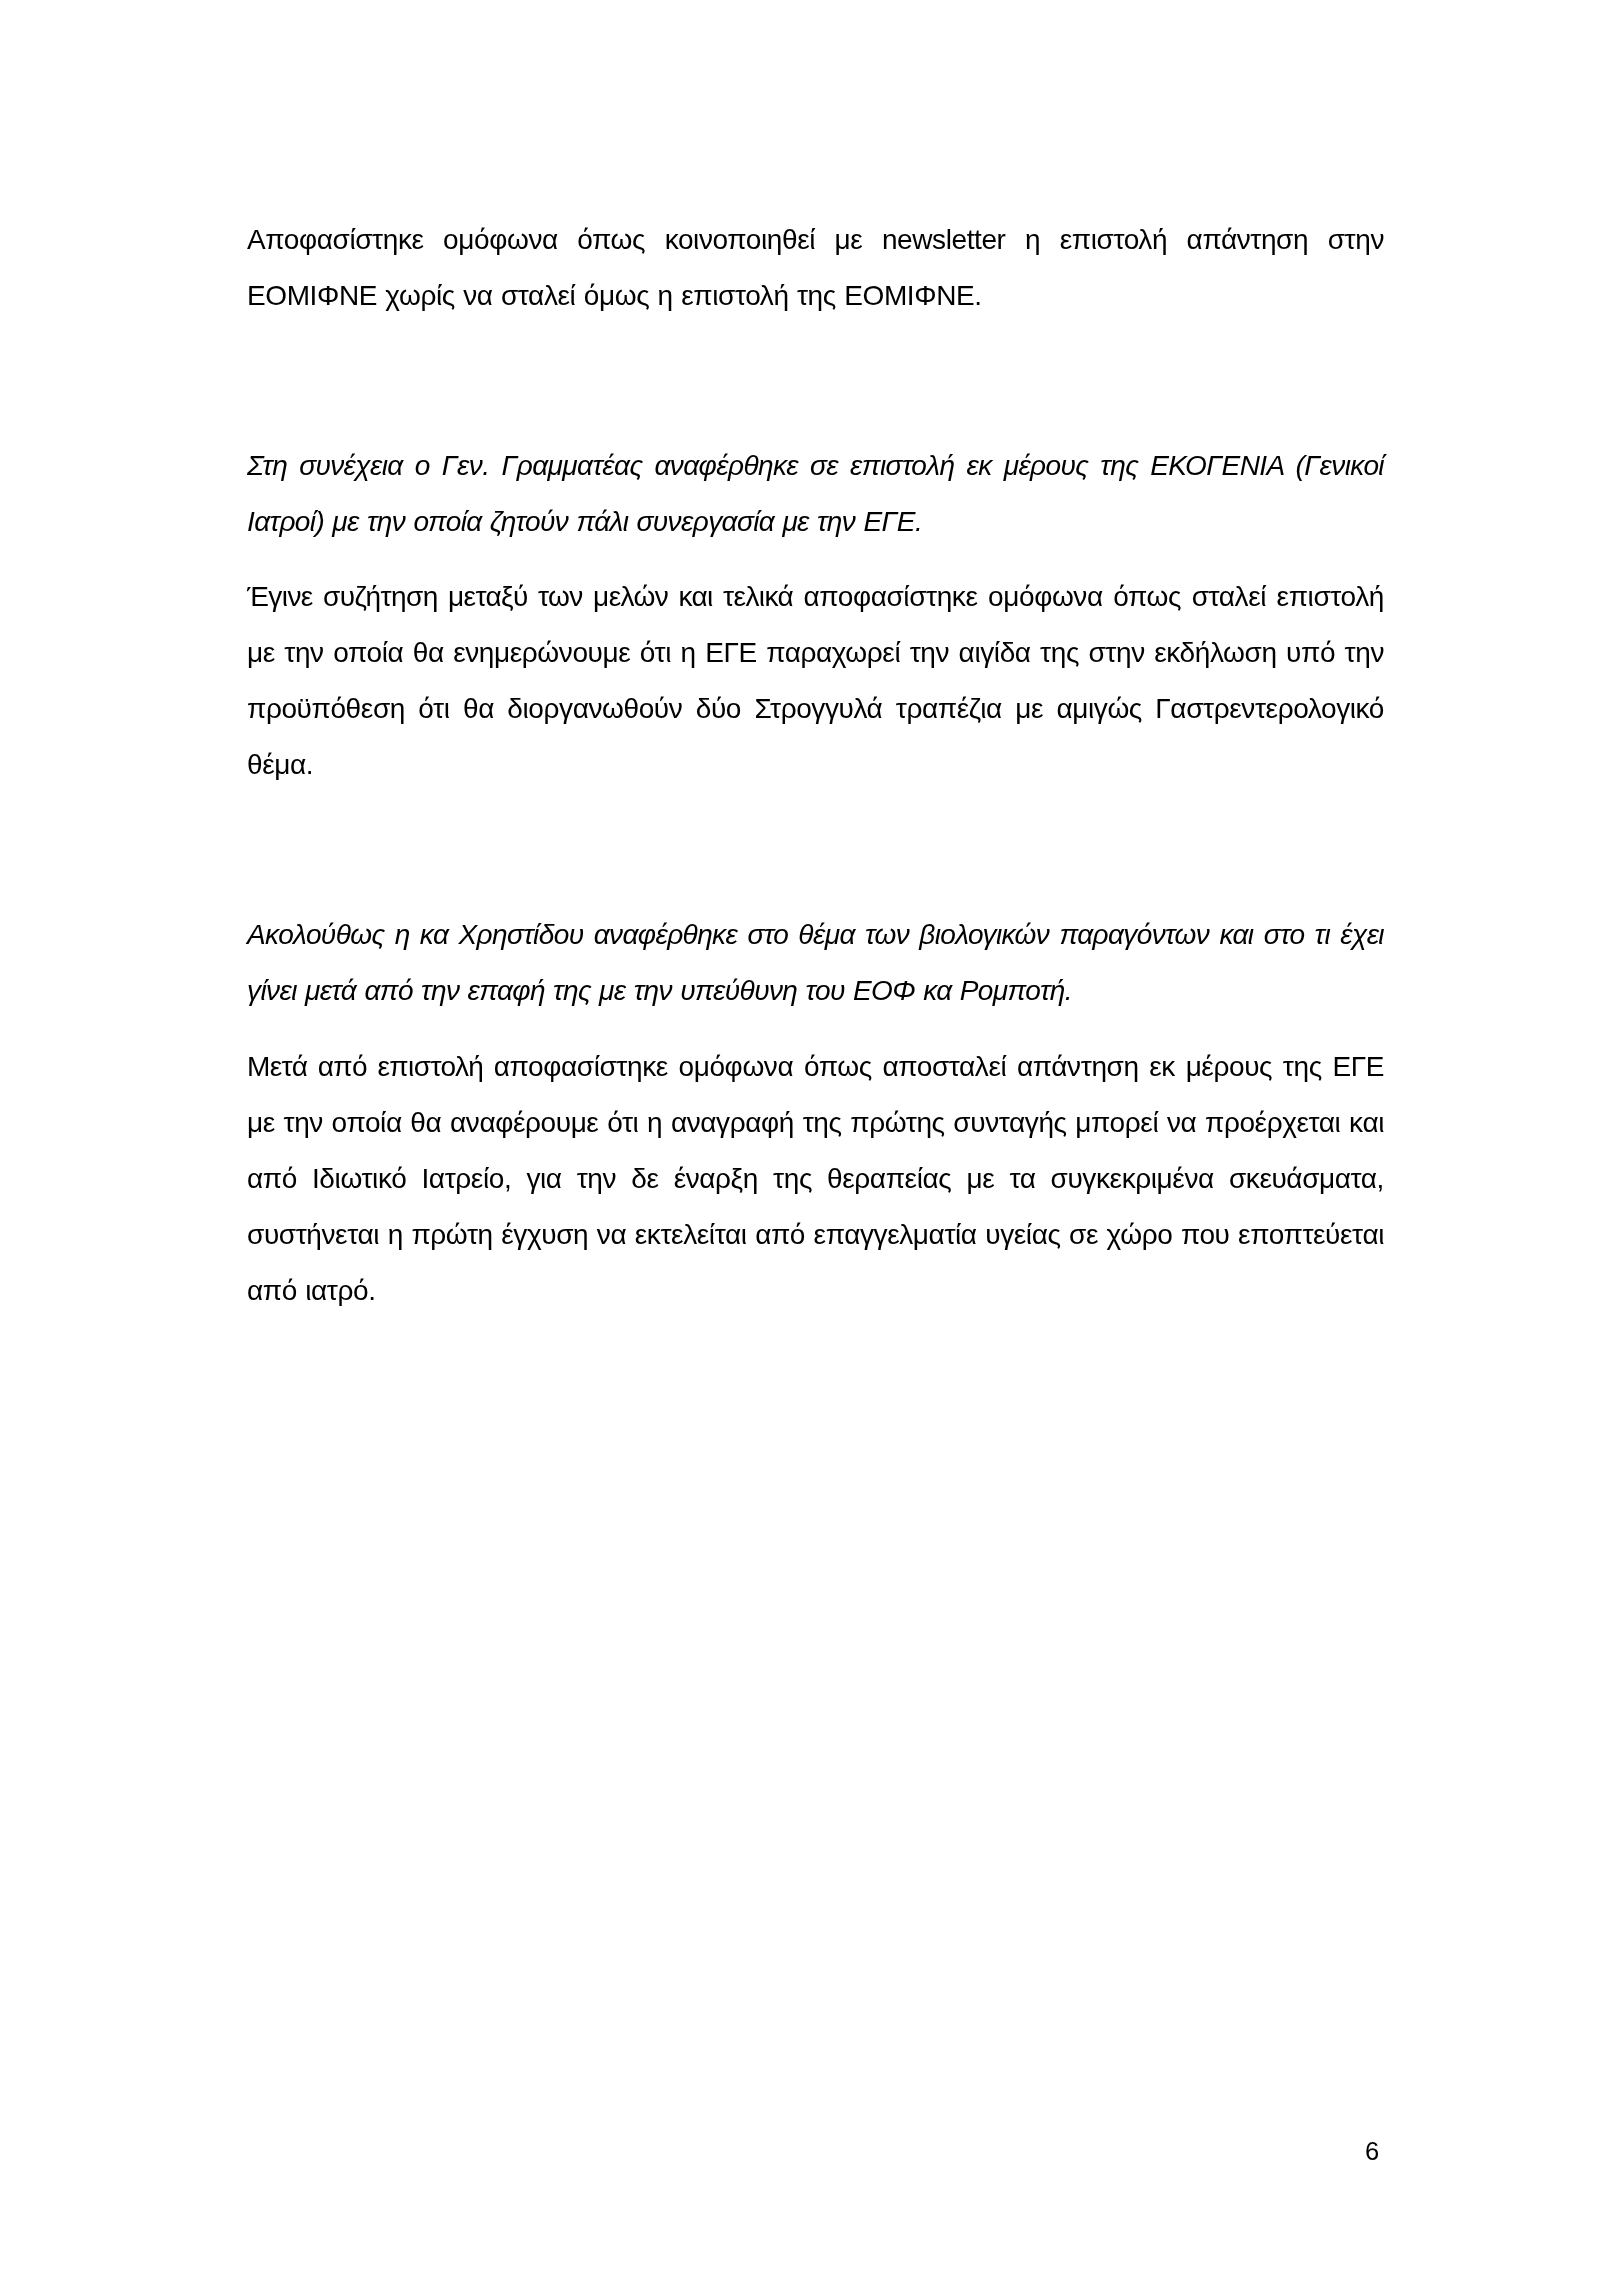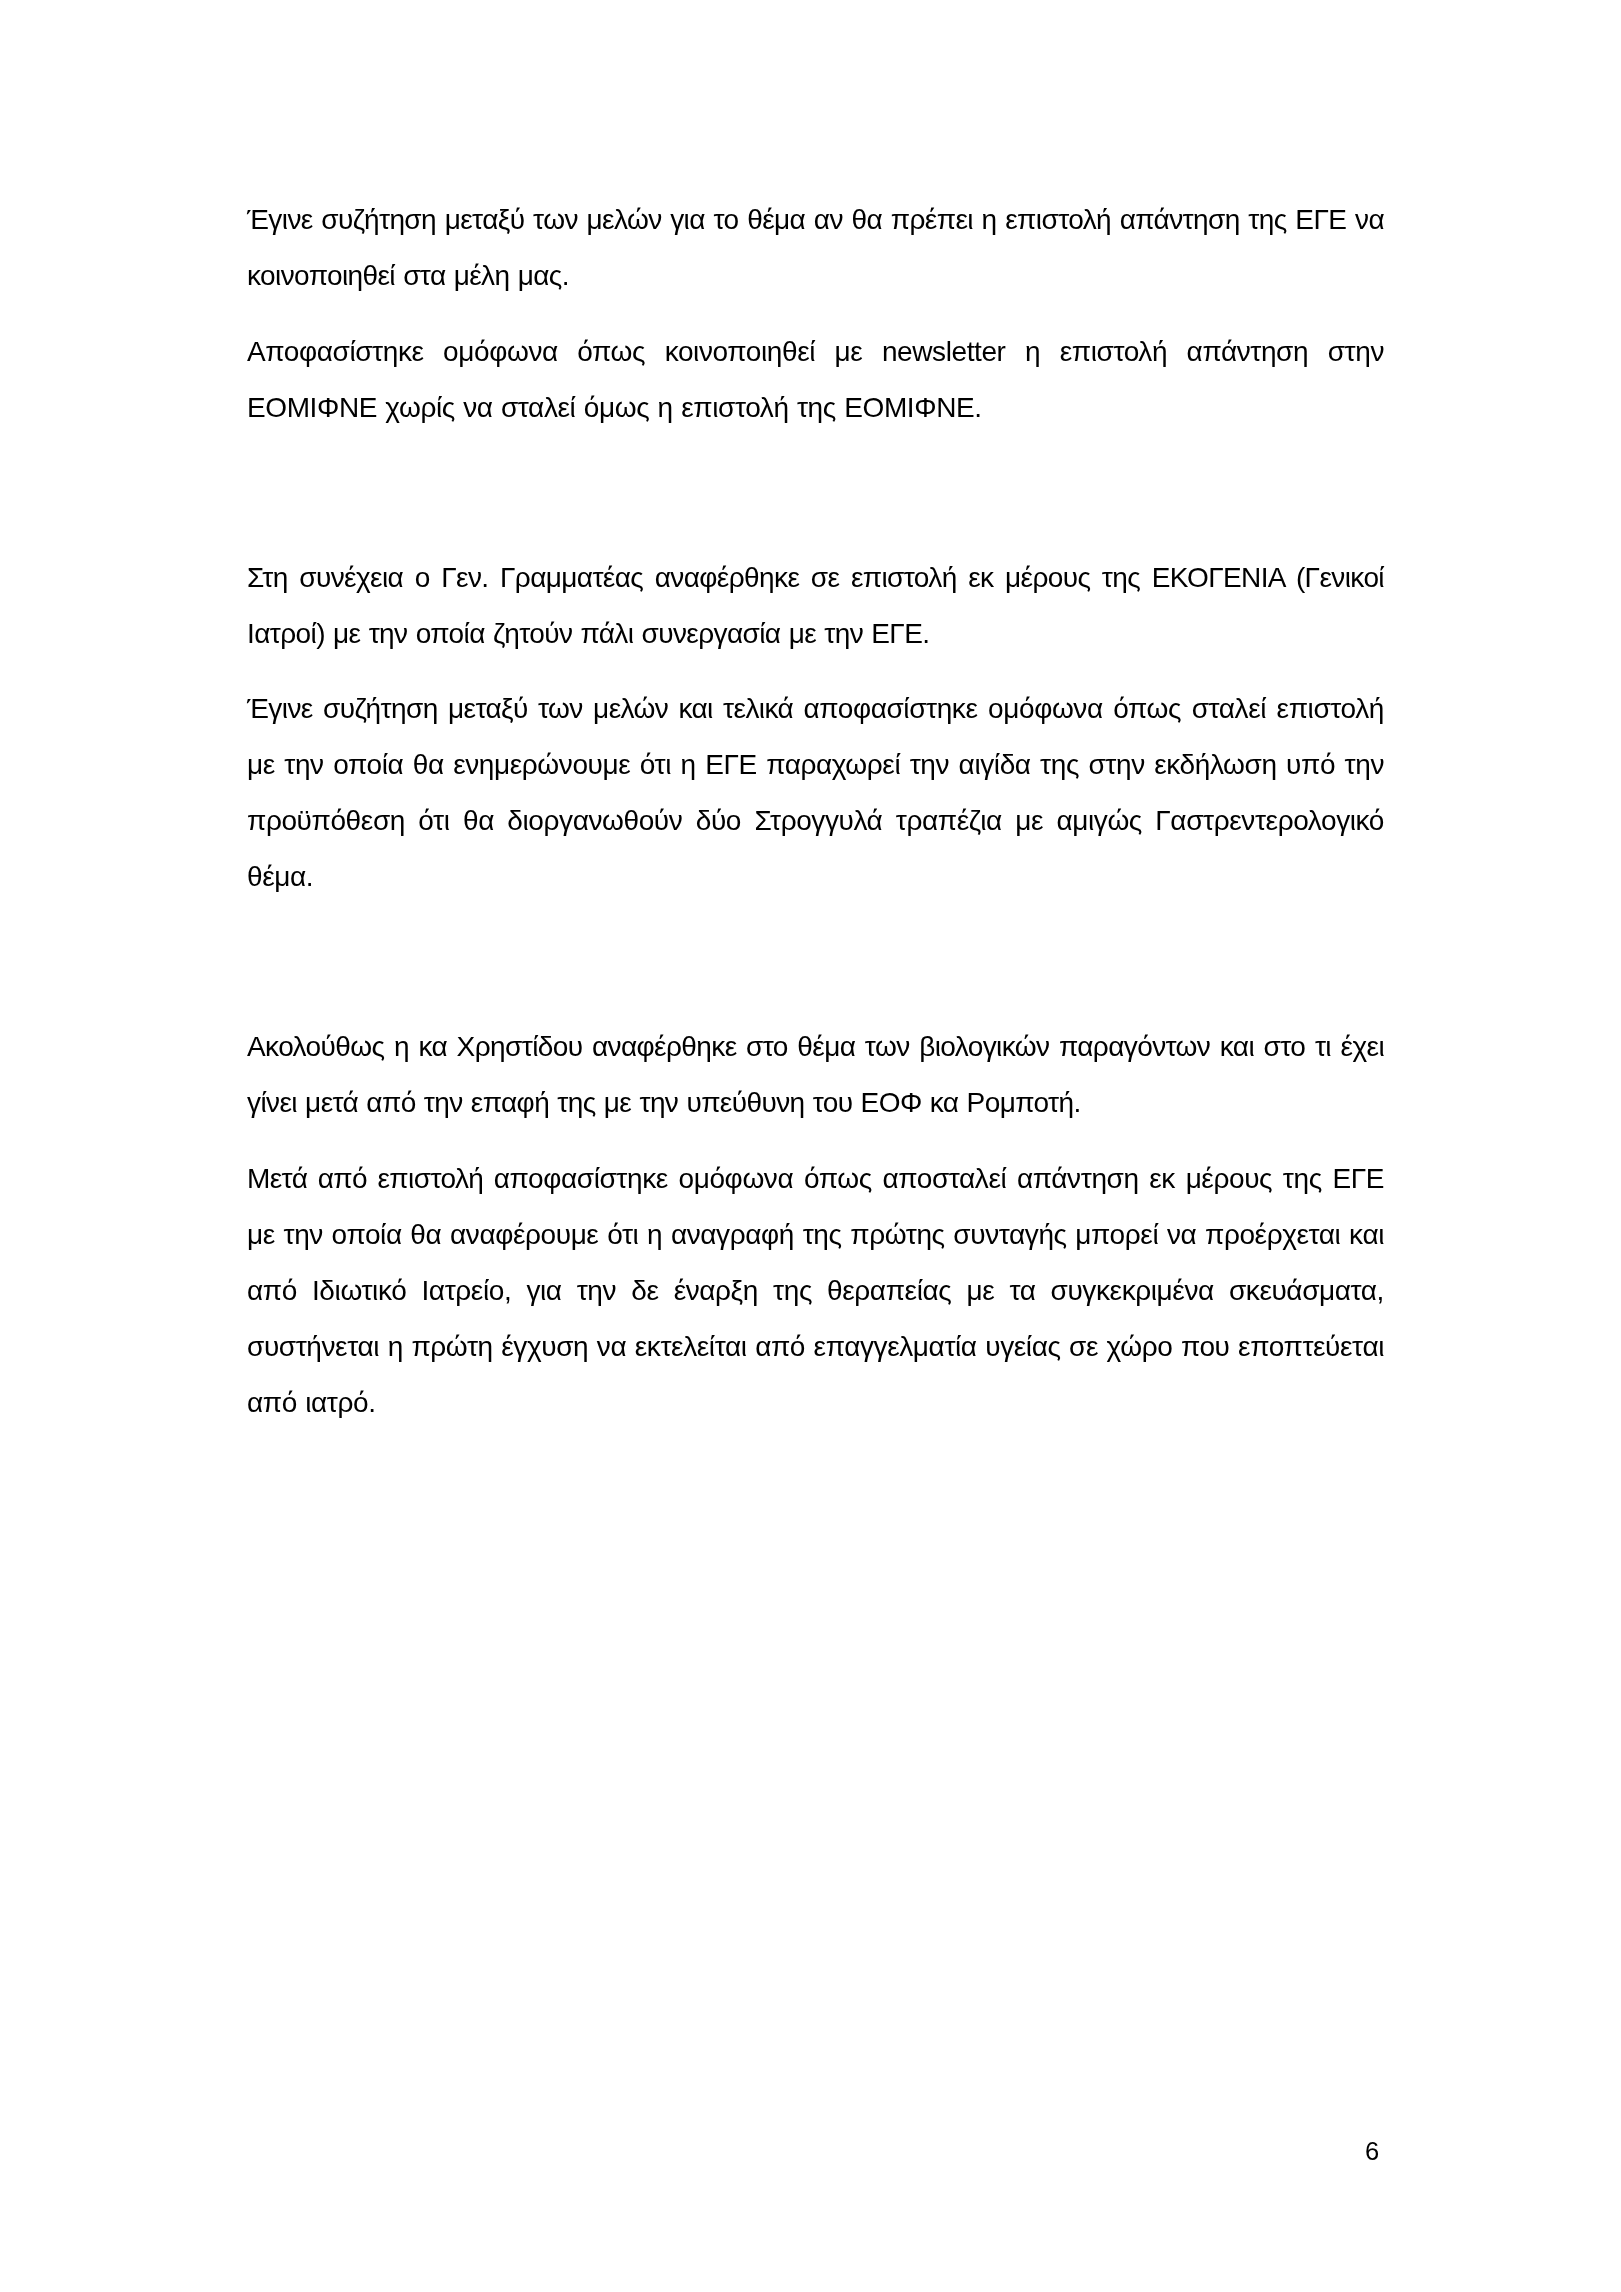--- a/index.html
+++ b/index.html
@@ -31,40 +31,37 @@
   .para {
     margin: 0;
     font-size: 28px;
     line-height: 56px;
     text-align: justify;
     text-align-last: left;
     letter-spacing: -0.6px;
     word-spacing: 1px;
   }
   .para.gap-small { margin-top: 19.6px; }
-  .para.gap-large { margin-top: 114px; }
+  .para.gap-large { margin-top: 114px; font-style: italic; }
   .b { font-weight: normal; letter-spacing: -0.4px; }
   .page-number {
     position: absolute;
     left: 1365px;
     top: 2137px;
     font-family: "Liberation Sans", sans-serif;
     font-size: 25.5px;
     color: #000;
   }
 </style>
 </head>
 <body>
 
 <div class="page">
   <div class="content">
 
-    <p class="para">
-      <span>Έγινε συζήτηση μεταξύ των μελών για το θέμα αν θα πρέπει η επιστολή απάντηση της ΕΓΕ να κοινοποιηθεί στα μέλη μας.</span>
-    </p>
 
     <p class="para gap-small">
       <span class="b">Αποφασίστηκε ομόφωνα όπως κοινοποιηθεί με newsletter η επιστολή απάντηση στην ΕΟΜΙΦΝΕ χωρίς να σταλεί όμως η επιστολή της ΕΟΜΙΦΝΕ.</span>
     </p>
 
     <p class="para gap-large">
       <span>Στη συνέχεια ο Γεν. Γραμματέας αναφέρθηκε σε επιστολή εκ μέρους της ΕΚΟΓΕΝΙΑ (Γενικοί Ιατροί) με την οποία ζητούν πάλι συνεργασία με την ΕΓΕ.</span>
     </p>
 
     <p class="para gap-small">

